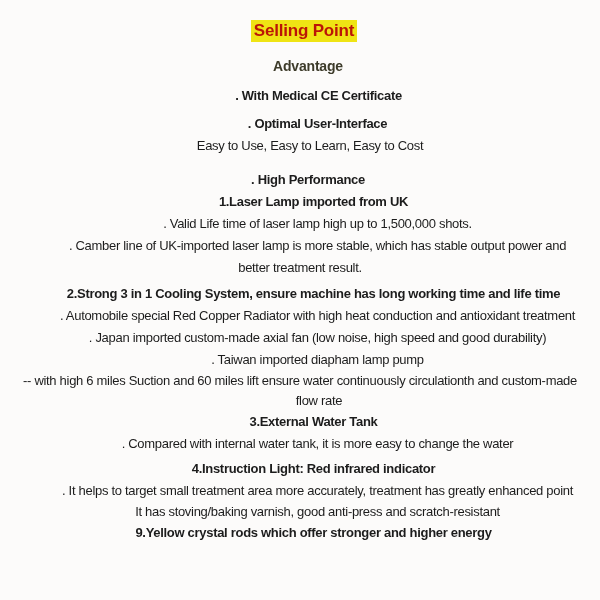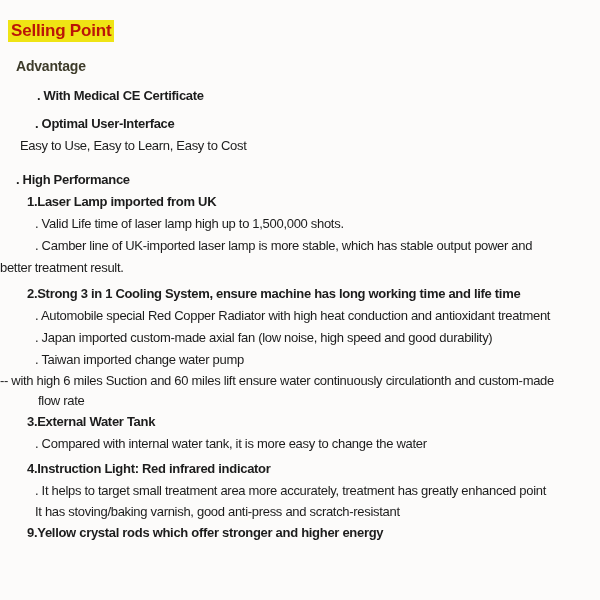--- a/index.html
+++ b/index.html
@@ -12,20 +12,21 @@
     overflow: hidden;
     background: var(--background, #fcfbfa);
     font-family: "Liberation Sans", sans-serif;
     color: var(--body-text, #1c1c1c);
   }
   .page {
     position: relative;
     width: 600px;
     height: 600px;
     overflow: hidden;
+    text-align: center;
   }
   .title {
     display: inline-block;
     margin: 20px 0 0 8px;
     padding: 0 3px;
     font-size: 17px;
     line-height: 22px;
     font-weight: bold;
     color: var(--title-text, #bb1507);
     background: var(--title-highlight, #efe414);
@@ -75,21 +76,21 @@
   <div class="line b i1 mt6">. Optimal User-Interface</div>
   <div class="line i1b">Easy to Use, Easy to Learn, Easy to Cost</div>
   <div class="line b i1 mt12">. High Performance</div>
   <div class="line b i2">1.Laser Lamp imported from UK</div>
   <div class="line i3">. Valid Life time of laser lamp high up to 1,500,000 shots.</div>
   <div class="line i3">. Camber line of UK-imported laser lamp is more stable, which has stable output power and</div>
   <div class="line i3b">better treatment result.</div>
   <div class="line b i2 mt4">2.Strong 3 in 1 Cooling System, ensure machine has long working time and life time</div>
   <div class="line i3">. Automobile special Red Copper Radiator with high heat conduction and antioxidant treatment</div>
   <div class="line i3">. Japan imported custom-made axial fan (low noise, high speed and good durability)</div>
-  <div class="line i3">. Taiwan imported change water pump</div>
+  <div class="line i3">. Taiwan imported diapham lamp pump</div>
   <div class="line i4 lh20">-- with high 6 miles Suction and 60 miles lift ensure water continuously circulationth and custom-made</div>
   <div class="line i4b lh20">flow rate</div>
   <div class="line b i2">3.External Water Tank</div>
   <div class="line i3">. Compared with internal water tank, it is more easy to change the water</div>
   <div class="line b i2 mt3">4.Instruction Light: Red infrared indicator</div>
   <div class="line i3">. It helps to target small treatment area more accurately, treatment has greatly enhanced point</div>
   <div class="line i3 lh20">It has stoving/baking varnish, good anti-press and scratch-resistant</div>
   <div class="line b i2">9.Yellow crystal rods which offer stronger and higher energy</div>
 </div>
 

